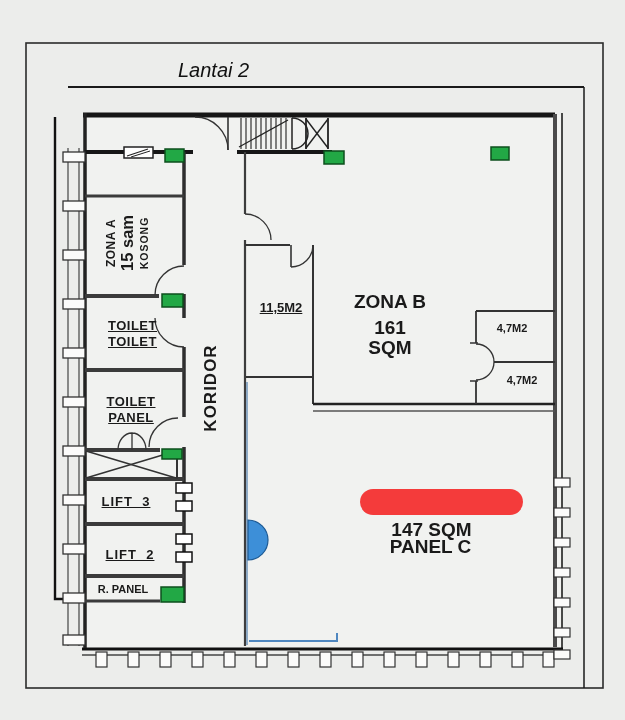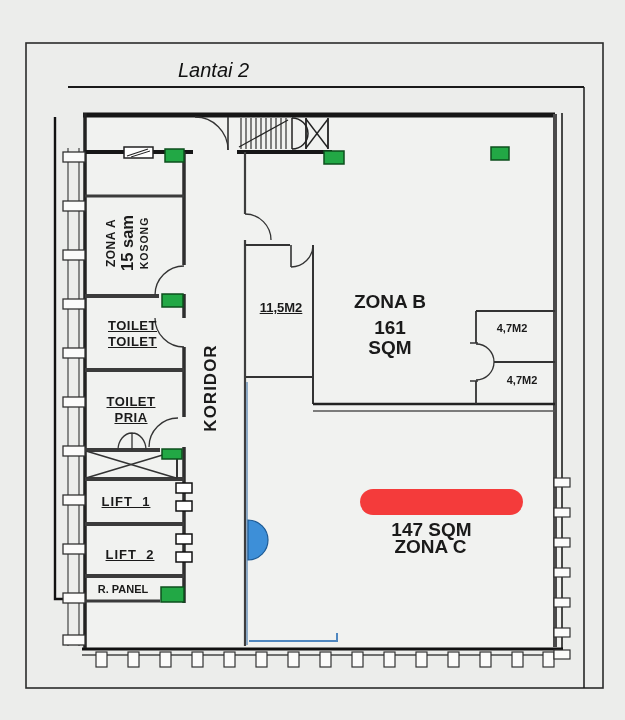--- a/index.html
+++ b/index.html
@@ -181,29 +181,29 @@
     <span style="font-size:12px;letter-spacing:.5px;">ZONA A</span>
     <span style="font-size:16.5px;">15 sam</span>
     <span style="font-size:10.5px;letter-spacing:1px;">KOSONG</span>
   </div>
 
   <div class="lbl rot" style="left:151px;top:377px;width:120px;height:22px;font-size:17px;letter-spacing:1px;">
     <span>KORIDOR</span>
   </div>
 
   <div class="lbl fs13 lsp" style="left:84px;top:318px;width:97px;"><span>TOILET</span><br><span>TOILET</span></div>
-  <div class="lbl fs13 lsp" style="left:84px;top:394px;width:94px;"><span>TOILET</span><br><span>PRIA</span></div>
-  <div class="lbl fs13" style="left:84px;top:494px;width:84px;letter-spacing:1px;">LIFT  1</div>
+  <div class="lbl fs13 lsp" style="left:84px;top:394px;width:94px;"><span>TOILET</span><br><span>PANEL</span></div>
+  <div class="lbl fs13" style="left:84px;top:494px;width:84px;letter-spacing:1px;">LIFT  3</div>
   <div class="lbl fs13" style="left:86px;top:547px;width:88px;letter-spacing:1px;">LIFT  2</div>
   <div class="lbl fs12" style="left:84px;top:583px;width:78px;">R. PANEL</div>
 
   <div class="lbl fs13" style="left:245px;top:300px;width:72px;">11,5M2</div>
   <div class="lbl fs135" style="left:338px;top:291px;width:104px;">ZONA B</div>
   <div class="lbl fs135" style="left:340px;top:317px;width:100px;">161</div>
   <div class="lbl fs135" style="left:340px;top:337px;width:100px;text-align:center;">SQM</div>
   <div class="lbl fs12" style="left:472px;top:322px;width:80px;">4,7M2</div>
   <div class="lbl fs12" style="left:482px;top:374px;width:80px;">4,7M2</div>
 
   <div class="pill" style="left:360px;top:489px;width:163px;height:26px;"></div>
   <div class="lbl fs135" style="left:379px;top:519px;width:105px;">147 SQM</div>
-  <div class="lbl fs135" style="left:378px;top:536px;width:105px;">ZONA C</div>
+  <div class="lbl fs135" style="left:378px;top:536px;width:105px;">PANEL C</div>
 
 </div>
 
 </body></html>

